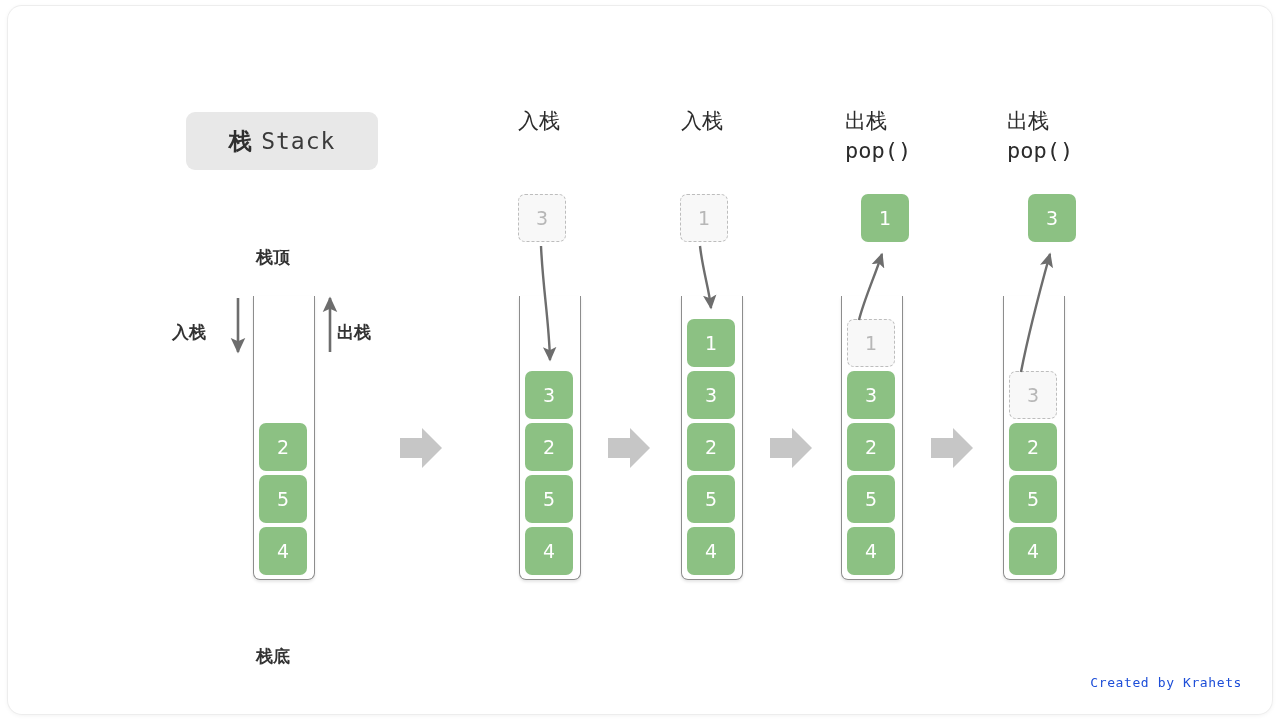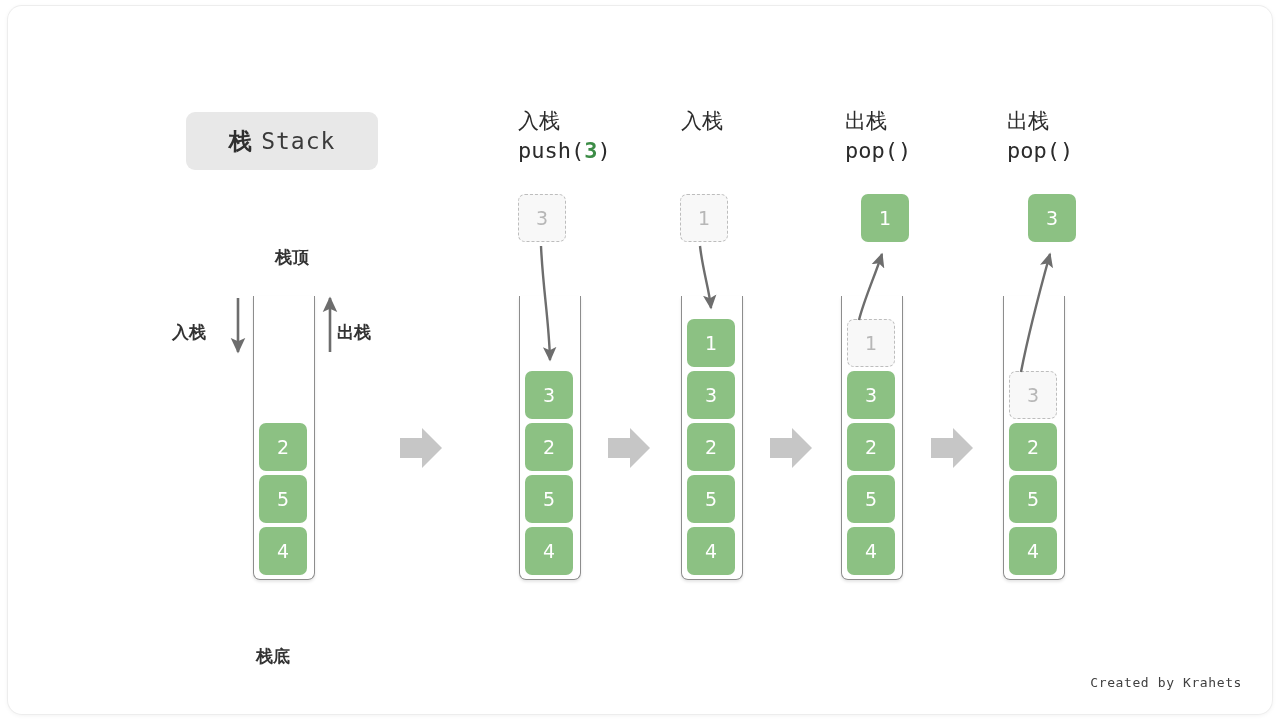--- a/index.html
+++ b/index.html
@@ -62,21 +62,21 @@
 
   
   .cn-label {
     position: absolute;
     font-family: "DejaVu Sans", "Liberation Sans", sans-serif;
     font-size: 17px;
     font-weight: bold;
     color: #333333;
     white-space: nowrap;
   }
-  .lbl-top    { left: 256px; top: 246px; margin-left: 19px; }
+  .lbl-top    { left: 256px; top: 246px; }
   .lbl-bottom { left: 256px; top: 645px; }
   .lbl-push   { left: 172px; top: 321px; }
   .lbl-pop    { left: 337px; top: 321px; }
 
   
   .stage-head {
     position: absolute;
     width: 190px;
     white-space: nowrap;
   }
@@ -143,21 +143,21 @@
     pointer-events: none;
   }
 
   
   .footer {
     position: absolute;
     right: 38px;
     bottom: 30px;
     font-family: "DejaVu Sans Mono", "Liberation Mono", monospace;
     font-size: 13px;
-    color: #404040;
+    color: #1d4ed8;
     letter-spacing: 0.6px;
   }
 </style>
 </head>
 <body>
 
 <div id="canvas">
   <div class="card"></div>
 
   <div class="title-chip">
@@ -165,21 +165,20 @@
     <span class="title-en">Stack</span>
   </div>
 
   <div class="cn-label lbl-top">栈顶</div>
   <div class="cn-label lbl-bottom">栈底</div>
   <div class="cn-label lbl-push">入栈</div>
   <div class="cn-label lbl-pop">出栈</div>
 
   <div class="stage-head" style="left:518px; top:108px;">
     <div class="line1">入栈</div>
-    <div class="line2"><span>push(</span><span class="argnum">3</span><span>)</span></div>
   </div>
 
   <div class="stage-head" style="left:681px; top:108px;">
     <div class="line1">入栈</div>
   </div>
 
   <div class="stage-head" style="left:845px; top:108px;">
     <div class="line1">出栈</div>
     <div class="line2"><span>pop(</span><span class="argnum"></span><span>)</span></div>
   </div>

